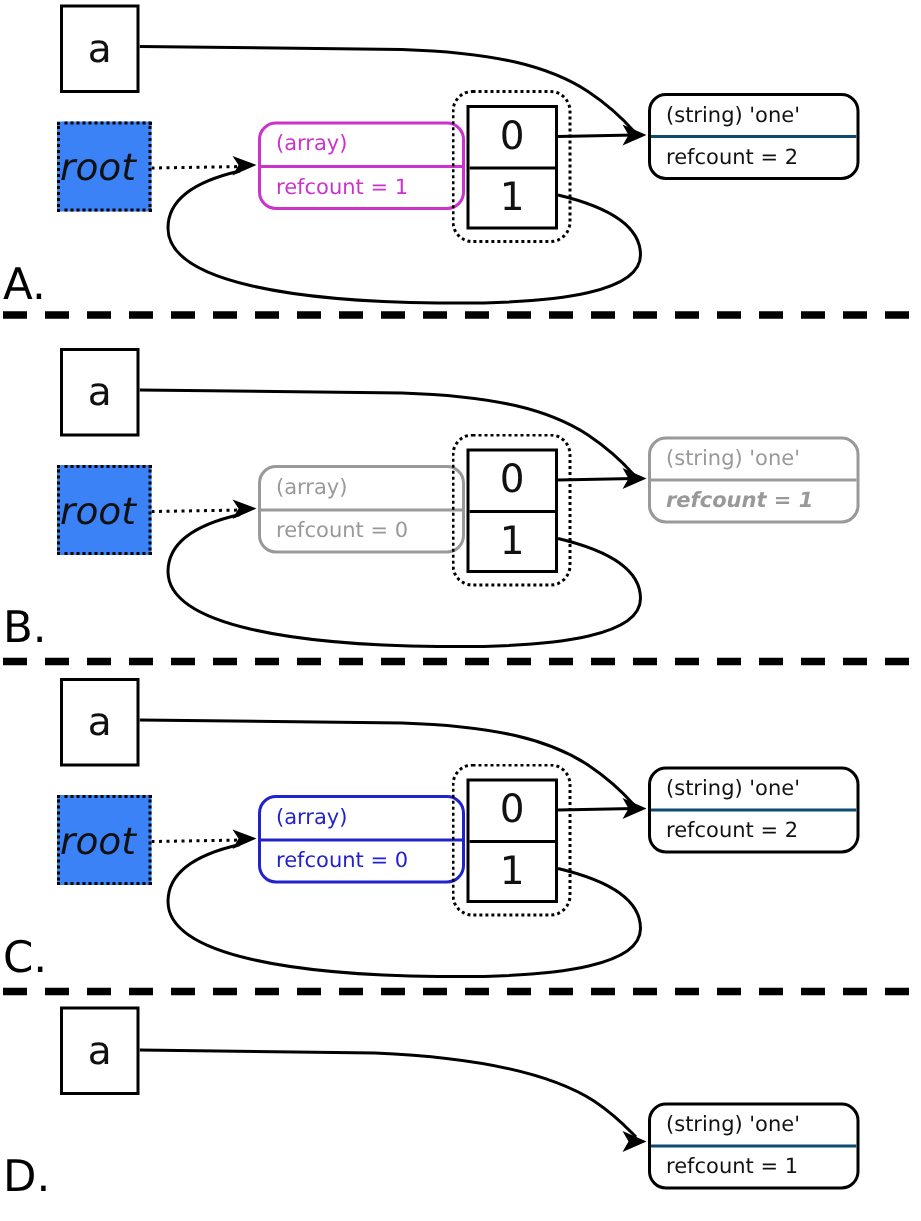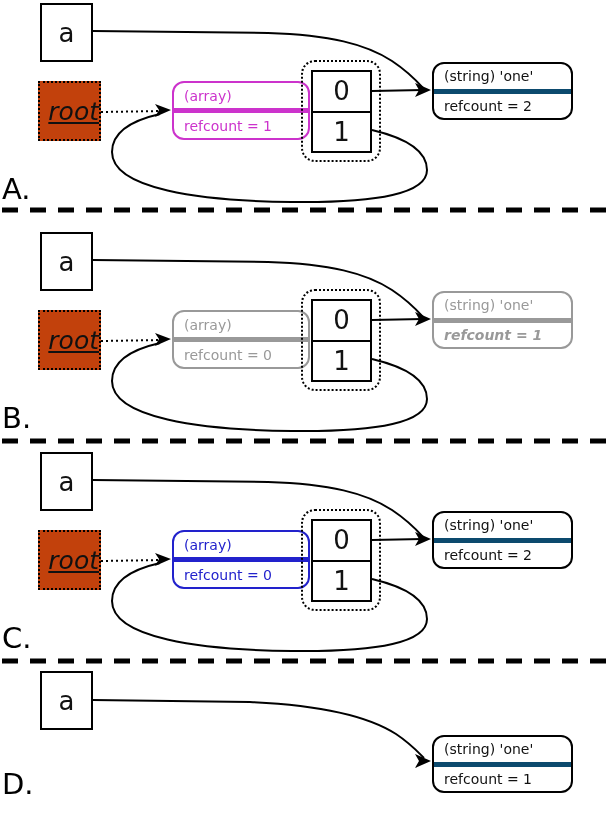--- a/index.html
+++ b/index.html
@@ -12,32 +12,32 @@
   .edge.dotted{stroke-dasharray:2 3;}
   .ah{fill:#000;stroke:none;}
   .sep{stroke:#000;stroke-width:5;stroke-dasharray:16 12;fill:none;}
 
   .abs{position:absolute;box-sizing:border-box;z-index:1;}
   .var-box{
     width:53px;height:59px;border:2px solid #000;background:#fff;
     display:flex;align-items:center;justify-content:center;font-size:26px;
   }
   .root-box{
-    width:63px;height:60px;border:2px dotted #000;background:#c2410c;
-    display:flex;align-items:center;justify-content:flex-end;
-    font-size:25px;font-style:italic;text-decoration:underline;
+    width:63px;height:60px;border:2px dotted #000;background:#3b82f6;
+    display:flex;align-items:center;justify-content:flex-start;
+    font-size:25px;font-style:italic;
   }
   .node{
     border:2px solid #000;border-radius:12px;background:#fff;
     display:flex;flex-direction:column;font-size:14px;
   }
   .node .row{
     flex:1;display:flex;align-items:center;padding-left:10px;white-space:nowrap;
   }
-  .node .row:first-child{border-bottom:5px solid #0c4a6e;}
+  .node .row:first-child{border-bottom:2px solid #0c4a6e;}
   .node.magenta{border-color:#cc33cc;color:#cc33cc;}
   .node.magenta .row:first-child{border-bottom-color:#cc33cc;}
   .node.blue{border-color:#2222cc;color:#2222cc;}
   .node.blue .row:first-child{border-bottom-color:#2222cc;}
   .node.gray{border-color:#999999;color:#999999;}
   .node.gray .row:first-child{border-bottom-color:#999999;}
   .bold-ital{font-weight:bold;font-style:italic;}
 
   .slots-wrap{
     width:80px;height:102px;border:2px dotted #000;border-radius:14px;

